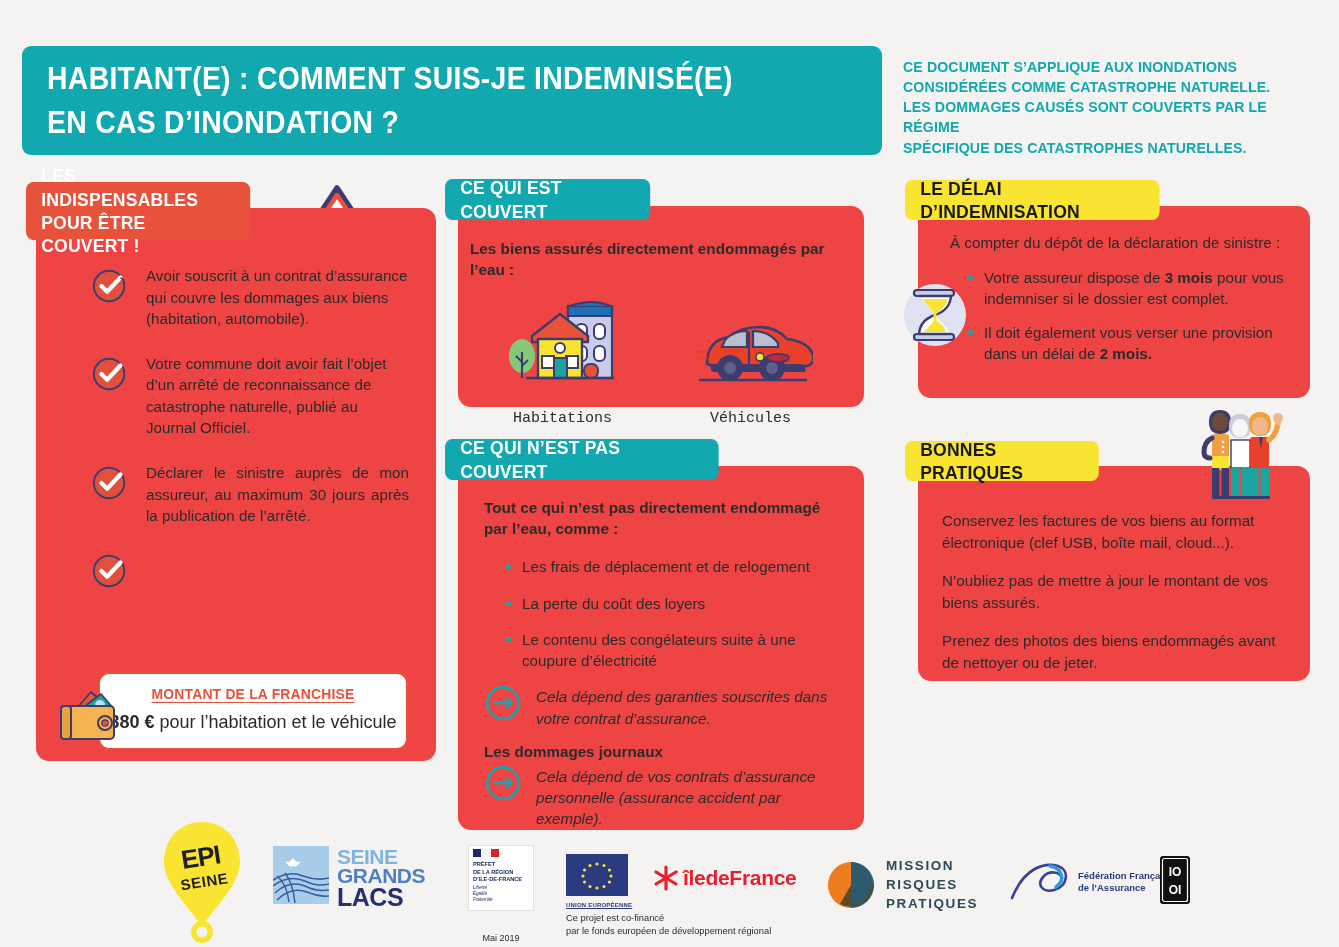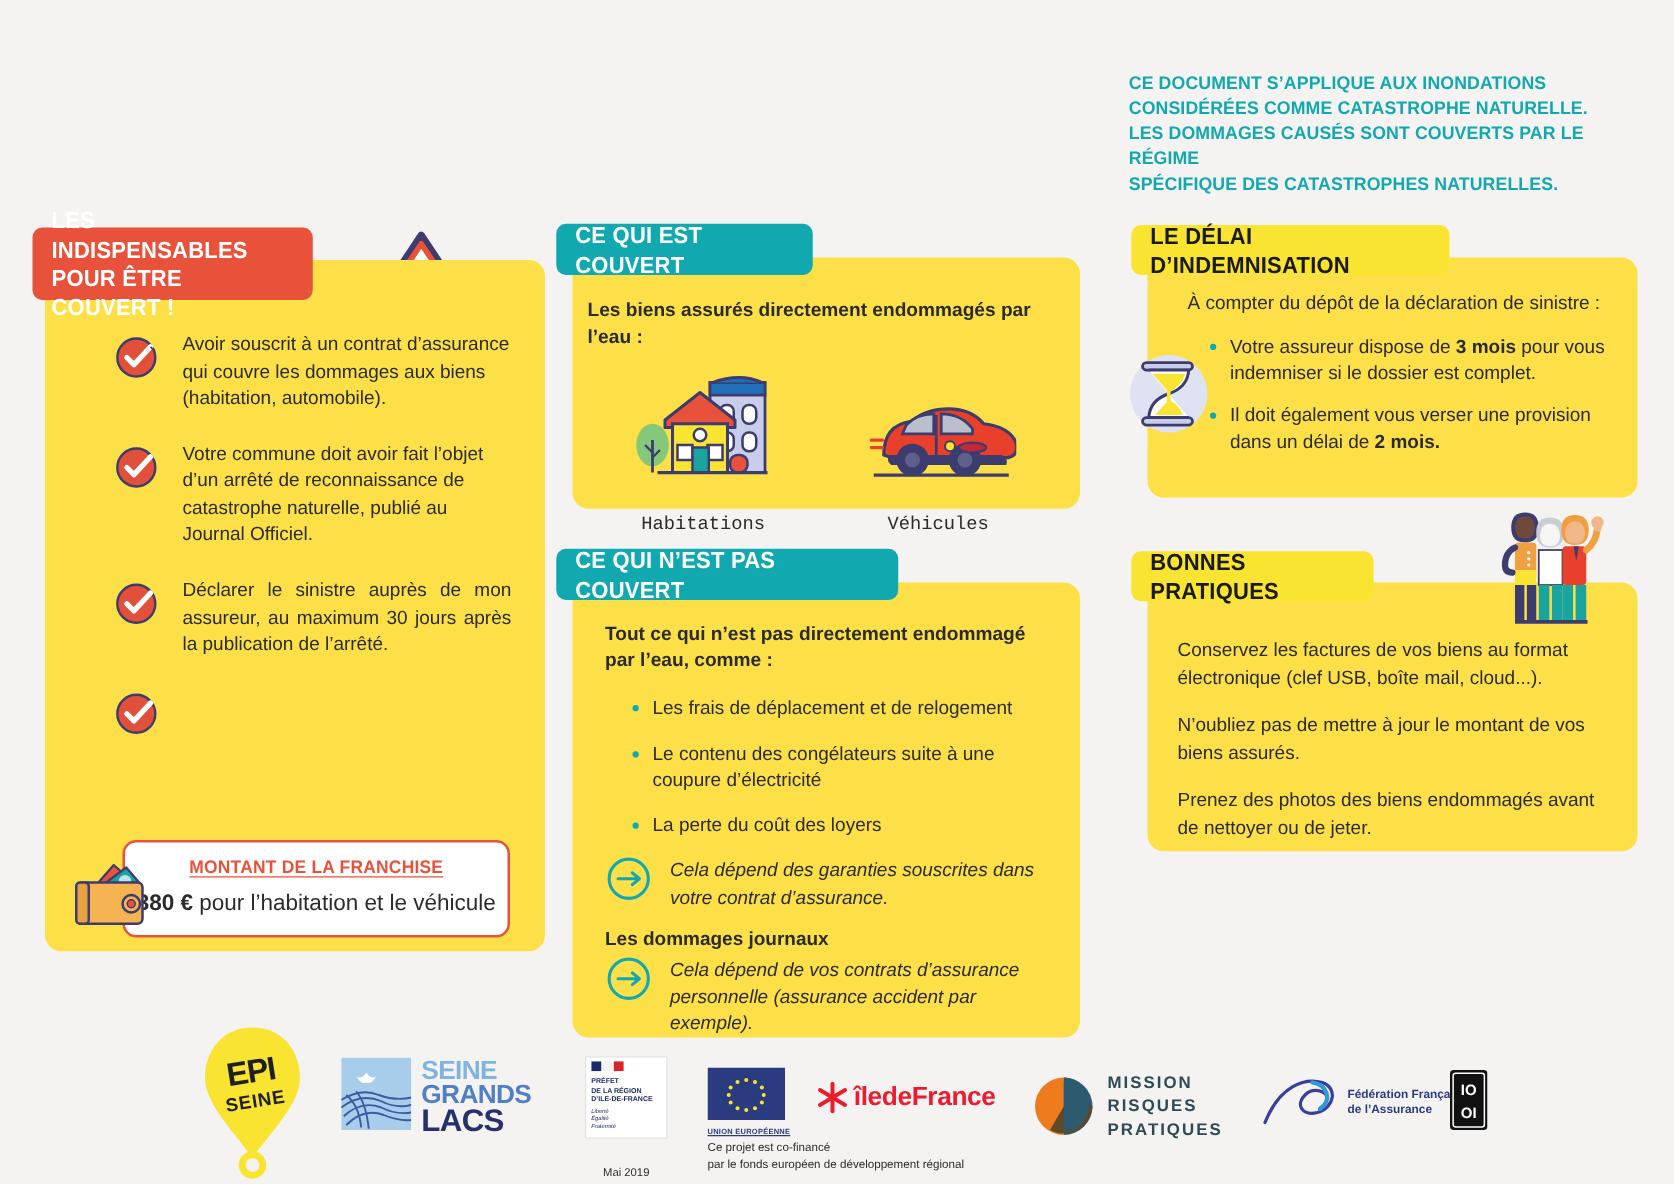--- a/index.html
+++ b/index.html
@@ -41,21 +41,21 @@
     text-transform: uppercase;
     letter-spacing: 0.1px;
     transform: scaleX(0.97);
     transform-origin: left top;
     white-space: pre-line;
   }
 
   
   .card {
     position: absolute;
-    background: #fde047;
+    background: #ef4444;
     border-radius: 13px;
   }
   .badge {
     position: absolute;
     border-radius: 8px;
     color: #fff;
     font-size: 18.5px;
     font-weight: bold;
     text-transform: uppercase;
     letter-spacing: 0.2px;
@@ -174,20 +174,24 @@
   }
   .eu-caption { font-size: 6px; font-weight: bold; color: #2a3b80; letter-spacing: 0.2px; }
   .funding-text { font-size: 9.3px; color: #2b2b2b; line-height: 1.45; }
   .idf-text { font-size: 21px; font-weight: bold; color: #ec1b2e; letter-spacing: -0.3px; }
 </style>
 </head>
 <body>
 
 <div class="page">
 
+  <div class="header-banner">
+    <div class="header-title">HABITANT(E) : COMMENT SUIS-JE INDEMNISÉ(E)
+EN CAS D’INONDATION ?</div>
+  </div>
   <div class="header-note">CE DOCUMENT S’APPLIQUE AUX INONDATIONS
 CONSIDÉRÉES COMME CATASTROPHE NATURELLE.
 LES DOMMAGES CAUSÉS SONT COUVERTS PAR LE RÉGIME
 SPÉCIFIQUE DES CATASTROPHES NATURELLES.</div>
 
   <div class="badge red" style="left:26px; top:182px; width:236px; height:58px;">
     <span>LES INDISPENSABLES
 POUR ÊTRE COUVERT !</span>
   </div>
 
@@ -323,22 +327,22 @@
 
   <div class="badge teal" style="left:445px; top:439px; width:288px; height:41px;">
     <span>CE QUI N’EST PAS COUVERT</span>
   </div>
 
   <div class="card" id="card-noncouvert">
     <div style="padding:31px 26px 0 26px;">
       <div class="lead">Tout ce qui n’est pas directement endommagé par l’eau, comme :</div>
       <div class="bullet-list">
         <div class="bullet-item">Les frais de déplacement et de relogement</div>
+        <div class="bullet-item">La perte du coût des loyers</div>
         <div class="bullet-item">Le contenu des congélateurs suite à une coupure d’électricité</div>
-        <div class="bullet-item">La perte du coût des loyers</div>
       </div>
 
       <div class="arrow-item">
         <span class="arrow-icon">
           <svg viewBox="0 0 40 40" width="38" height="38">
             <circle cx="20" cy="20" r="16.5" fill="none" stroke="#11a8b0" stroke-width="2.6"></circle>
             <path d="M11 20 H28 M23 15 L29 20 L23 25" fill="none" stroke="#11a8b0" stroke-width="2.6" stroke-linecap="round" stroke-linejoin="round"></path>
           </svg>
         </span>
         <span class="arrow-text">Cela dépend des garanties souscrites dans votre contrat d’assurance.</span>

